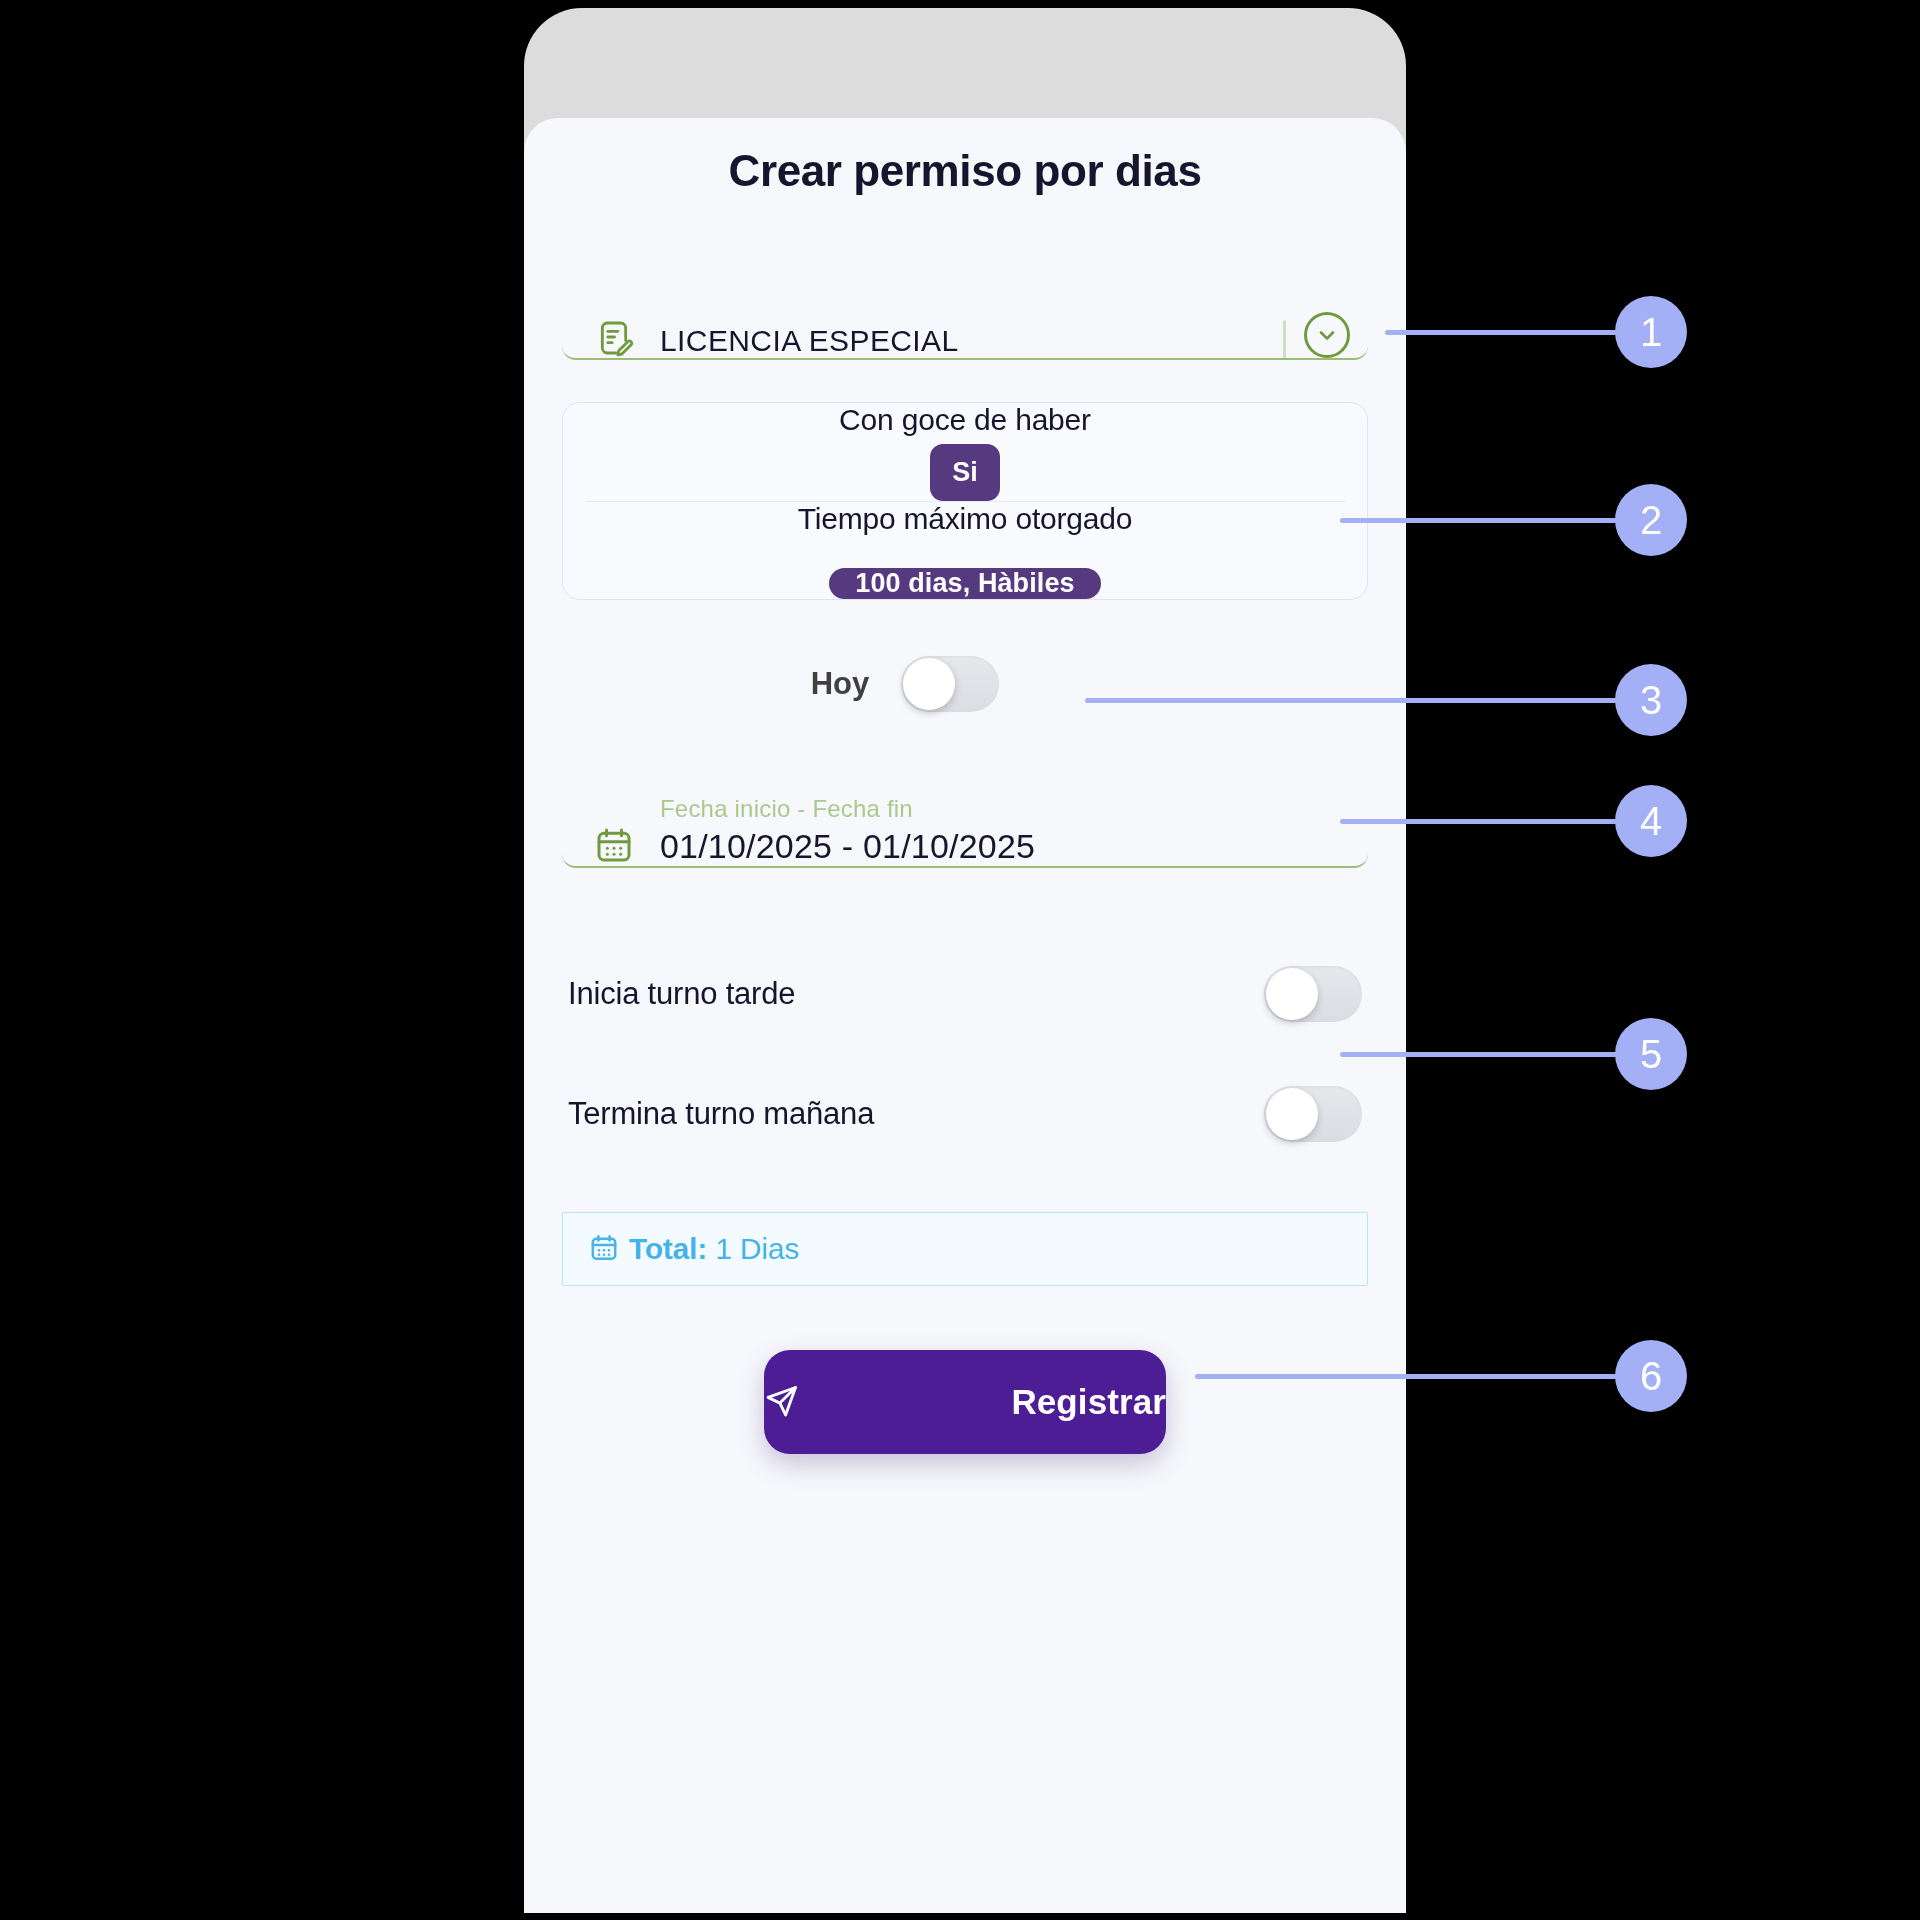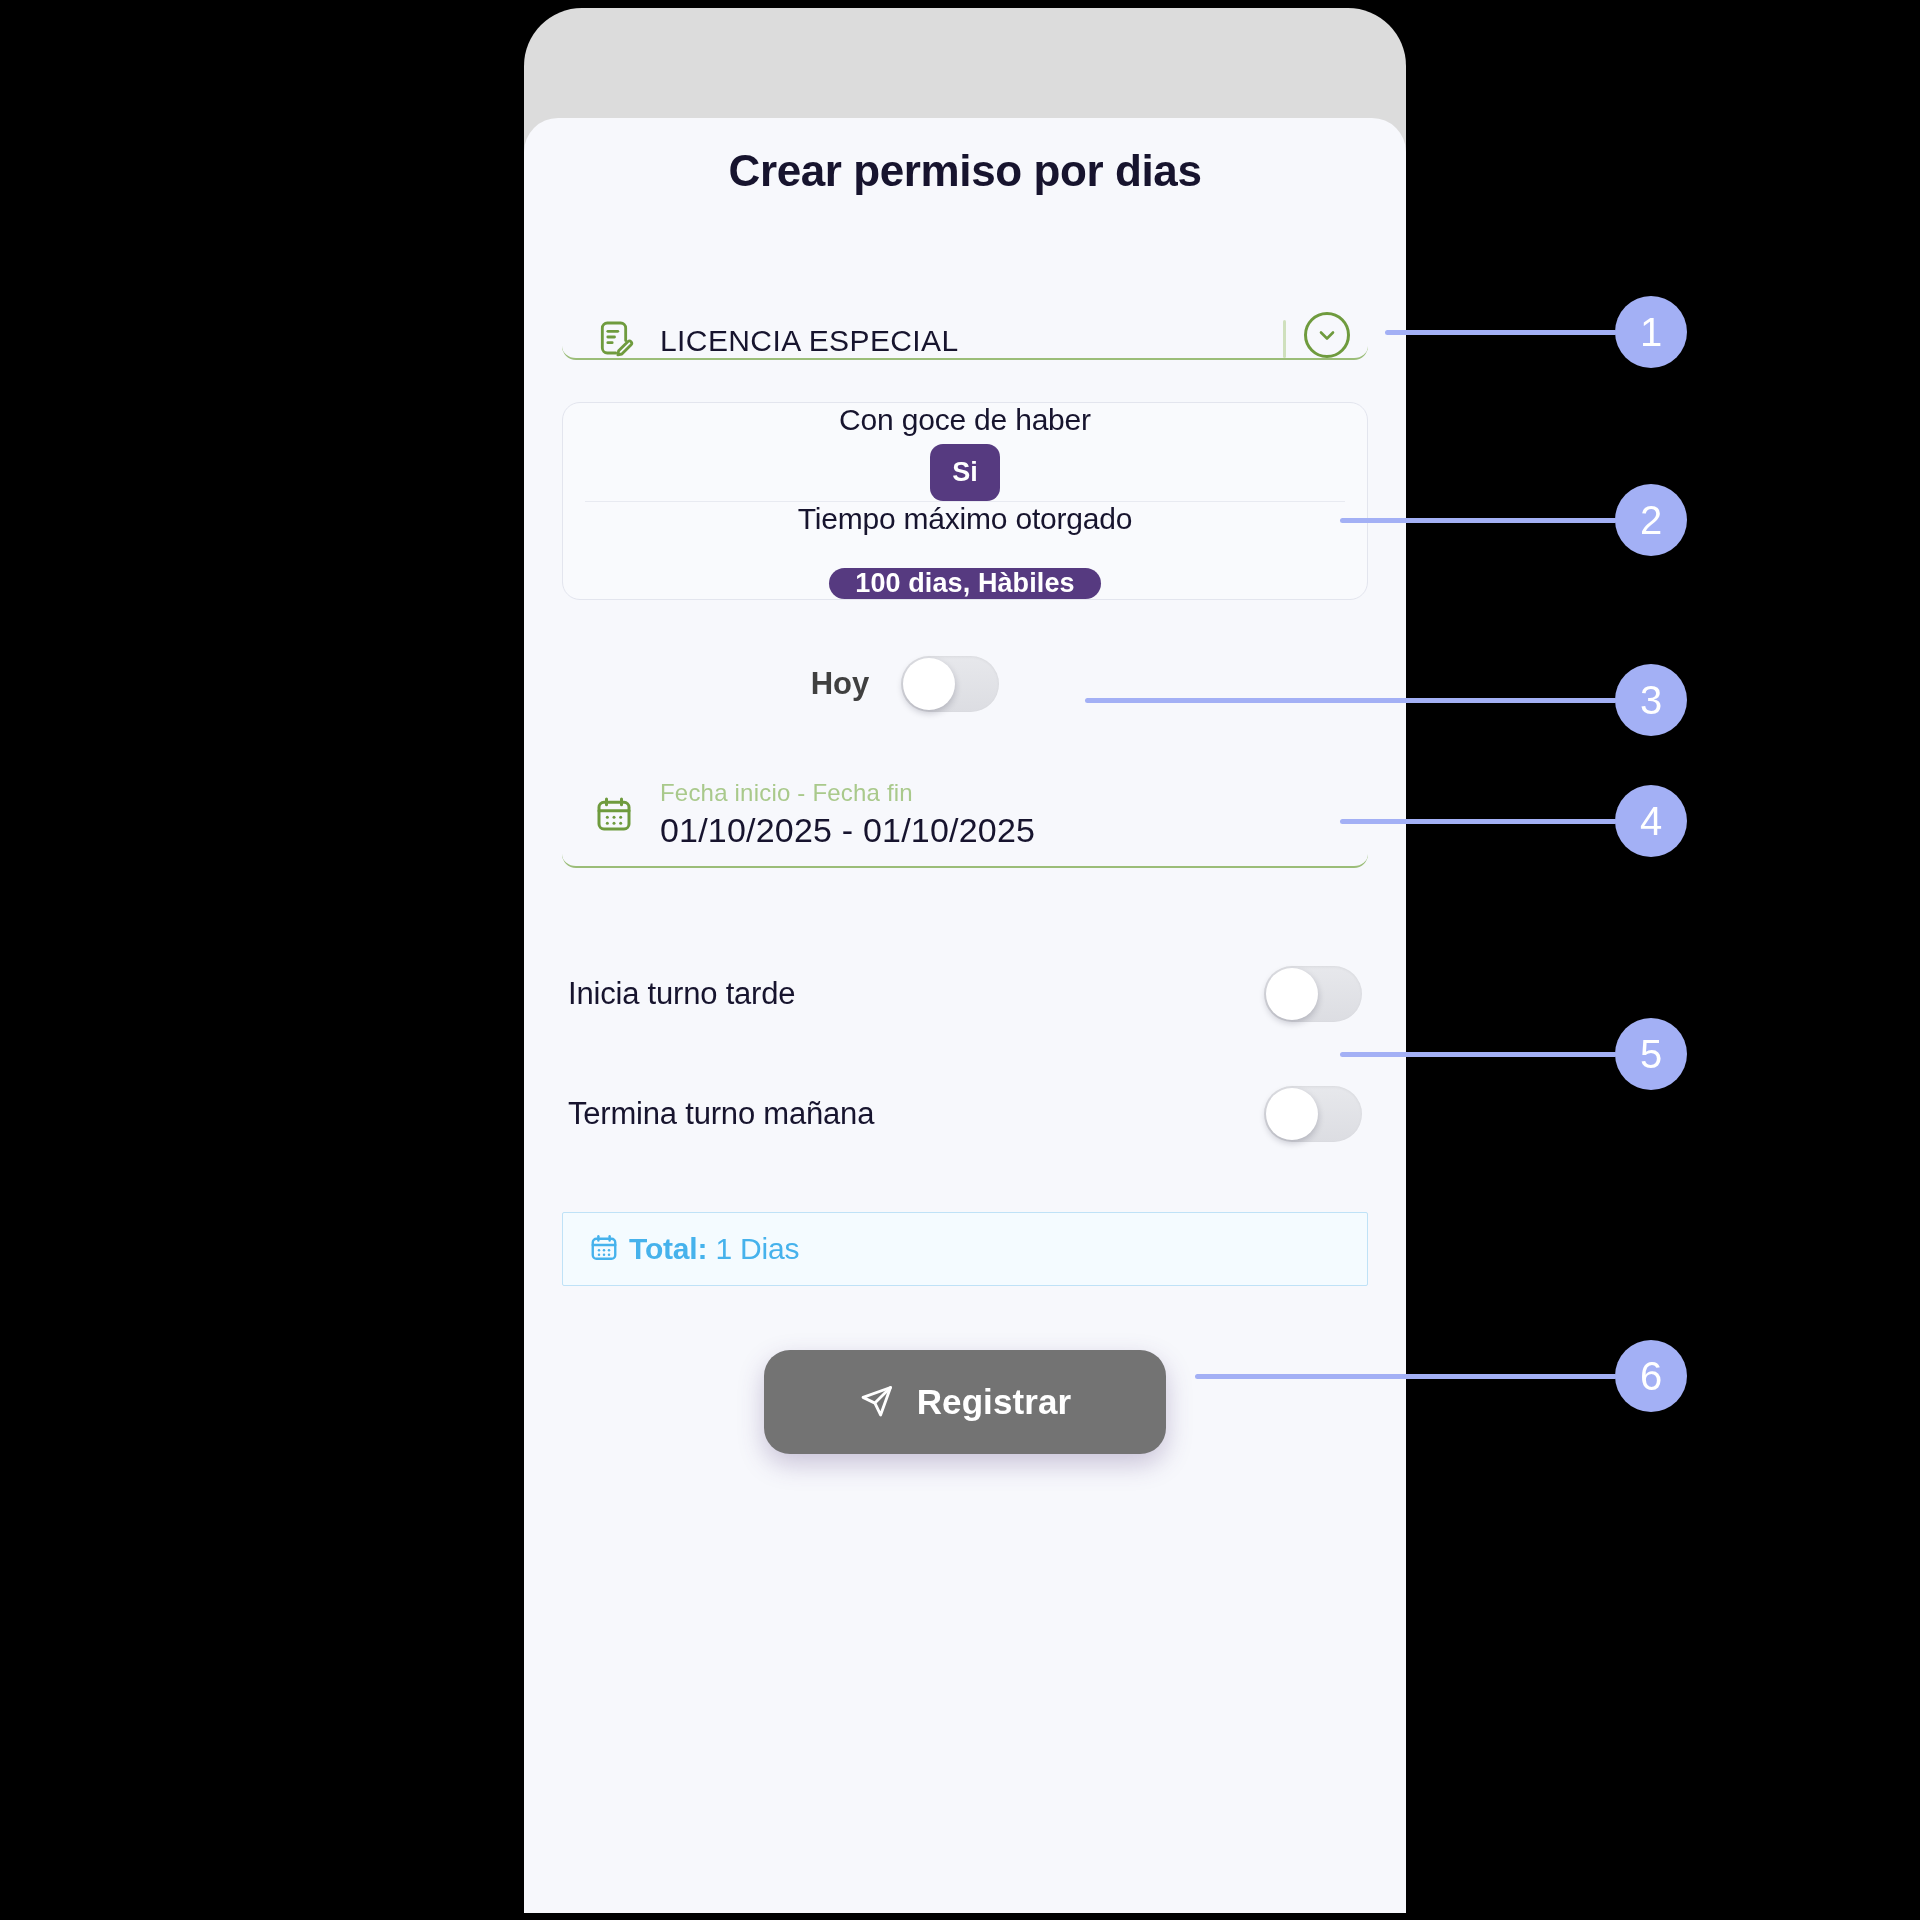--- a/index.html
+++ b/index.html
@@ -161,21 +161,21 @@
     background: #ffffff;
     box-shadow: 0 3px 7px rgba(20,20,40,0.22);
   }
 
   
   .date-field {
     position: relative;
     margin-top: 46px;
     height: 106px;
     display: flex;
-    align-items: center;
+    align-items: flex-end;
     border-bottom: 2.5px solid #9bbd78;
     border-radius: 0 0 14px 14px;
     padding: 0 6px 0 32px;
   }
   .date-field .cal-icon { flex: 0 0 auto; width: 40px; height: 42px; }
   .date-texts { margin-left: 26px; }
   .date-label {
     font-size: 24px;
     color: #a9c98b;
     letter-spacing: 0.2px;
@@ -224,26 +224,26 @@
 
   
   .submit-wrap {
     margin-top: 64px;
     display: flex;
     justify-content: center;
   }
   .submit-btn {
     width: 402px;
     height: 104px;
-    background: #737373;
+    background: #4c1d95;
     border-radius: 26px;
     border: none;
     display: flex;
     align-items: center;
-    justify-content: center;
+    justify-content: space-between;
     gap: 22px;
     box-shadow: 0 10px 26px rgba(84,57,126,0.28);
     cursor: pointer;
   }
   .submit-btn .label {
     font-size: 35px;
     font-weight: 700;
     color: #ffffff;
     letter-spacing: 0.1px;
   }

